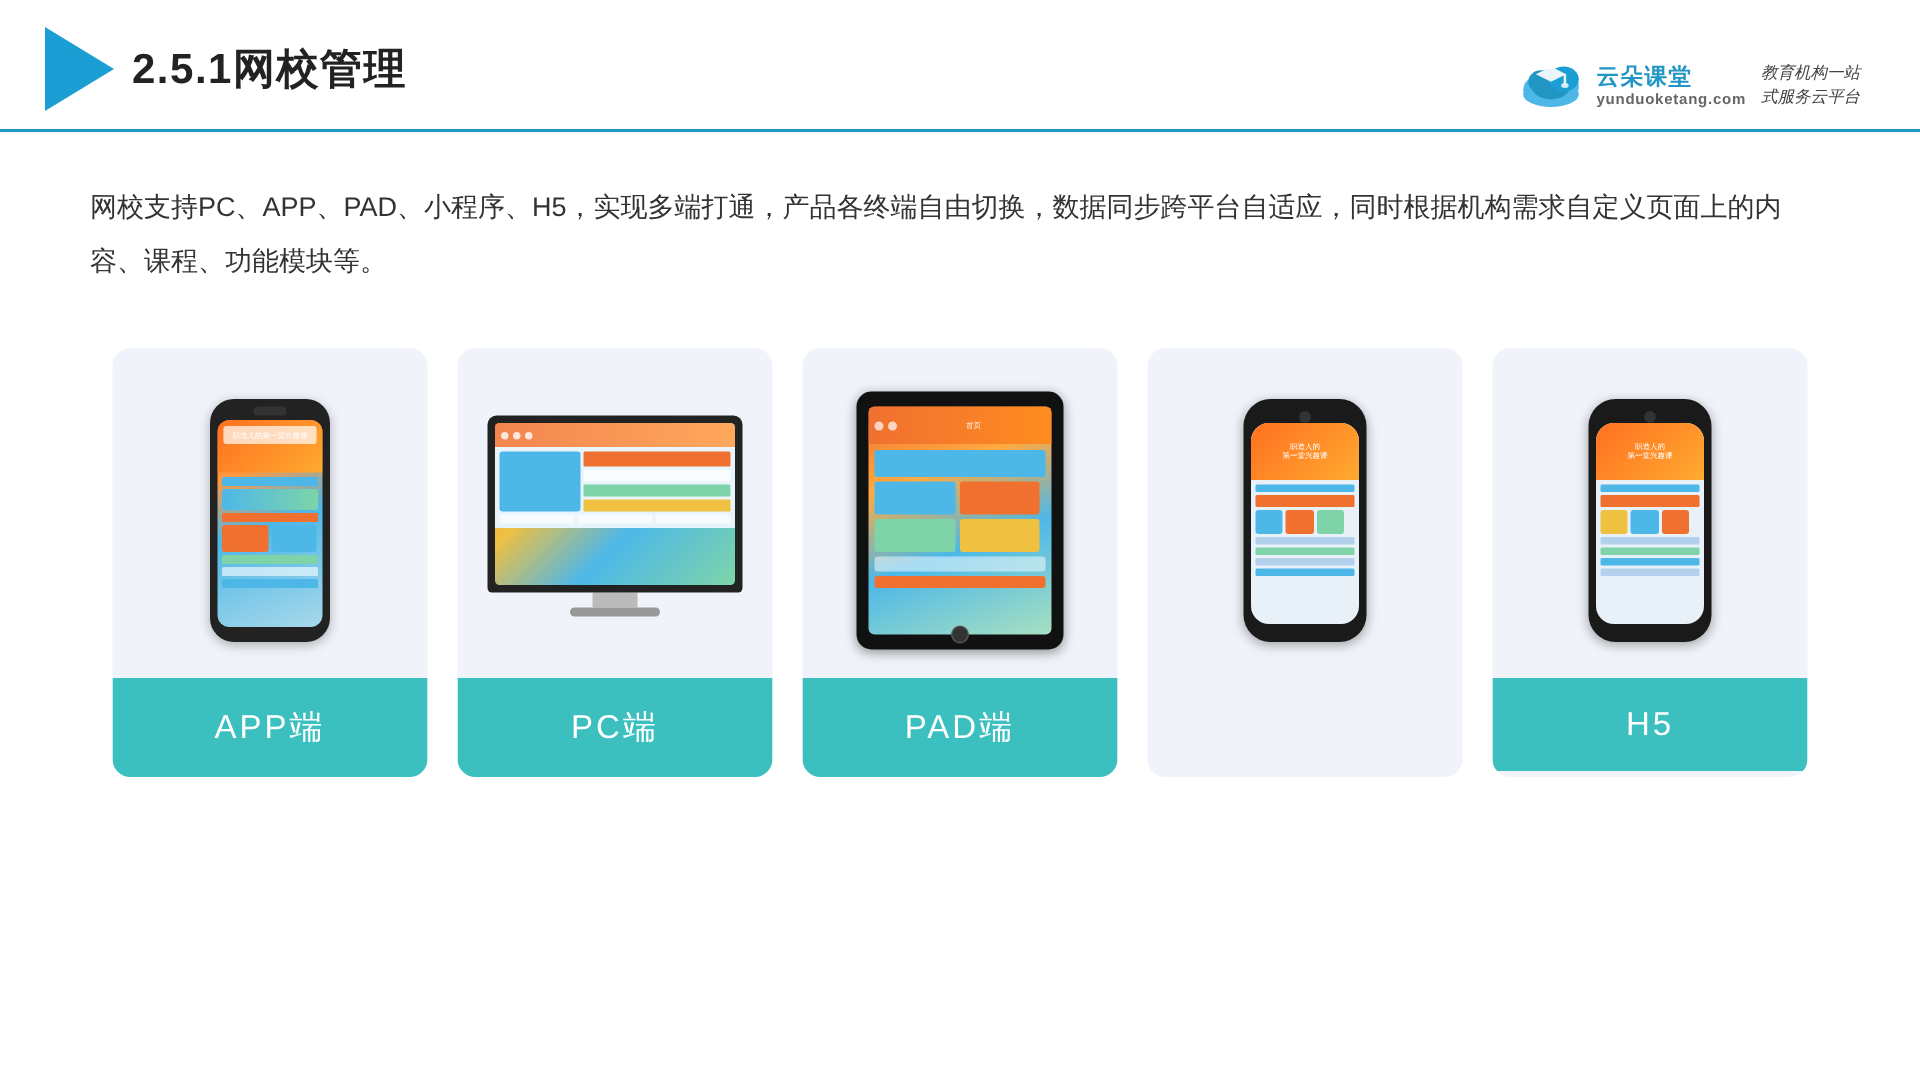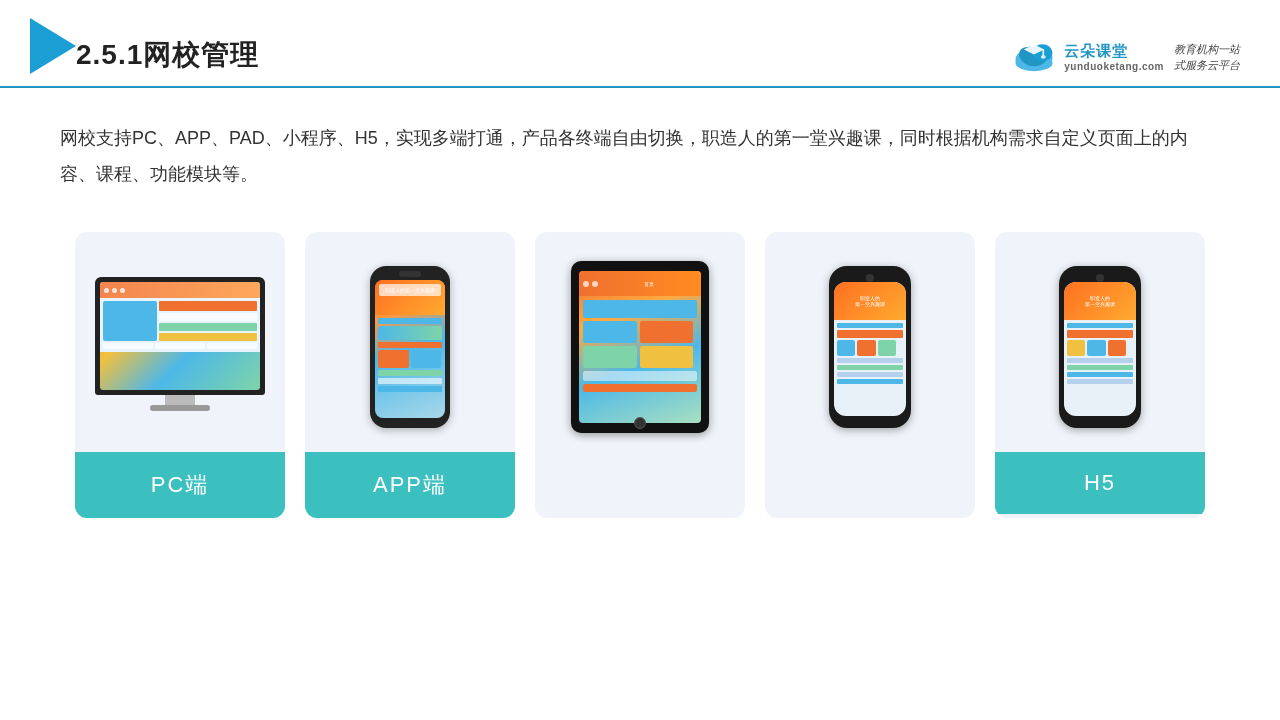--- a/index.html
+++ b/index.html
@@ -22,22 +22,22 @@
     .header {
       display: flex;
       align-items: center;
       justify-content: space-between;
       padding: 18px 40px 12px 30px;
       border-bottom: 2px solid #2196c4;
     }
 
     .header-left {
       display: flex;
-      align-items: flex-end;
-      gap: 0;
+      align-items: center;
+      gap: 12px;
     }
 
     .logo-arrow {
       width: 0;
       height: 0;
       border-top: 28px solid transparent;
       border-bottom: 28px solid transparent;
       border-left: 46px solid #1a9ed4;
     }
 
@@ -440,24 +440,52 @@
         <div class="brand-text-block">
           <span class="brand-name">云朵课堂</span>
           <span class="brand-url">yunduoketang.com</span>
         </div>
         <div class="brand-slogan" style="font-size:11px;color:#444;line-height:1.5;margin-left:4px;">教育机构一站<br>式服务云平台</div>
       </div>
     </div>
   </div>
 
   <div class="description">
-    <p>网校支持PC、APP、PAD、小程序、H5，实现多端打通，产品各终端自由切换，职造人的第一堂兴趣课，同时根据机构需求自定义页面上的内容、课程、功能模块等。</p>
+    <p>网校支持PC、APP、PAD、小程序、H5，实现多端打通，产品各终端自由切换，数据同步跨平台自适应，同时根据机构需求自定义页面上的内容、课程、功能模块等。</p>
   </div>
 
   <div class="cards-container">
+
+    <div class="card">
+      <div class="card-image-area">
+        <div class="phone-mockup">
+          <div class="phone-notch"></div>
+          <div class="phone-screen">
+            <div class="phone-screen-top">
+              <div style="position:absolute;top:4px;left:4px;right:4px;height:12px;background:rgba(255,255,255,0.5);border-radius:2px;display:flex;align-items:center;justify-content:center;">
+                <span style="font-size:5px;color:#fff;">职造人的第一堂兴趣课</span>
+              </div>
+            </div>
+            <div class="phone-screen-body">
+              <div class="phone-row teal"></div>
+              <div class="phone-row" style="height:14px;background:linear-gradient(90deg,#4db8e8,#7ed4a8);border-radius:2px;"></div>
+              <div class="phone-row orange"></div>
+              <div style="display:flex;gap:2px;">
+                <div style="width:48%;height:18px;background:#f07030;border-radius:2px;"></div>
+                <div style="width:48%;height:18px;background:#4db8e8;border-radius:2px;"></div>
+              </div>
+              <div class="phone-row green"></div>
+              <div class="phone-row"></div>
+              <div class="phone-row teal"></div>
+            </div>
+          </div>
+        </div>
+      </div>
+      <div class="card-label">APP端</div>
+    </div>
 
     <div class="card">
       <div class="card-image-area">
         <div class="pc-monitor">
           <div class="monitor-screen-outer">
             <div class="monitor-screen">
               <div style="height:16px;background:linear-gradient(90deg,#f07030,#ff9940);display:flex;align-items:center;padding:0 4px;gap:3px;">
                 <div style="width:5px;height:5px;border-radius:50%;background:rgba(255,255,255,0.8)"></div>
                 <div style="width:5px;height:5px;border-radius:50%;background:rgba(255,255,255,0.8)"></div>
                 <div style="width:5px;height:5px;border-radius:50%;background:rgba(255,255,255,0.8)"></div>
@@ -482,68 +510,41 @@
           </div>
           <div class="monitor-stand"></div>
           <div class="monitor-base"></div>
         </div>
       </div>
       <div class="card-label">PC端</div>
     </div>
 
     <div class="card">
       <div class="card-image-area">
-        <div class="phone-mockup">
-          <div class="phone-notch"></div>
-          <div class="phone-screen">
-            <div class="phone-screen-top">
-              <div style="position:absolute;top:4px;left:4px;right:4px;height:12px;background:rgba(255,255,255,0.5);border-radius:2px;display:flex;align-items:center;justify-content:center;">
-                <span style="font-size:5px;color:#fff;">职造人的第一堂兴趣课</span>
-              </div>
-            </div>
-            <div class="phone-screen-body">
-              <div class="phone-row teal"></div>
-              <div class="phone-row" style="height:14px;background:linear-gradient(90deg,#4db8e8,#7ed4a8);border-radius:2px;"></div>
-              <div class="phone-row orange"></div>
-              <div style="display:flex;gap:2px;">
-                <div style="width:48%;height:18px;background:#f07030;border-radius:2px;"></div>
-                <div style="width:48%;height:18px;background:#4db8e8;border-radius:2px;"></div>
-              </div>
-              <div class="phone-row green"></div>
-              <div class="phone-row"></div>
-              <div class="phone-row teal"></div>
-            </div>
-          </div>
-        </div>
-      </div>
-      <div class="card-label">APP端</div>
-    </div>
-
-    <div class="card">
-      <div class="card-image-area">
         <div class="tablet-mockup">
           <div class="tablet-home-btn"></div>
           <div class="tablet-screen">
             <div class="tablet-screen-header">
               <div class="tablet-header-dot"></div>
               <div class="tablet-header-dot"></div>
               <div style="font-size:5px;color:rgba(255,255,255,0.9);flex:1;text-align:center;">首页</div>
             </div>
             <div class="tablet-screen-body">
               <div class="tablet-block full" style="background:#4db8e8;height:18px;"></div>
               <div class="tablet-block teal"></div>
               <div class="tablet-block orange"></div>
               <div class="tablet-block green"></div>
               <div class="tablet-block yellow"></div>
               <div class="tablet-block full" style="height:10px;"></div>
               <div class="tablet-block full" style="background:#f07030;height:8px;"></div>
             </div>
           </div>
         </div>
       </div>
+      <div class="card-label">PAD端</div>
     </div>
 
     <div class="card">
       <div class="card-image-area">
         <div class="mini-phone">
           <div class="mini-phone-notch"></div>
           <div class="mini-phone-screen">
             <div class="mini-screen-top">
               <div class="mini-screen-top-text">职造人的<br>第一堂兴趣课</div>
             </div>

